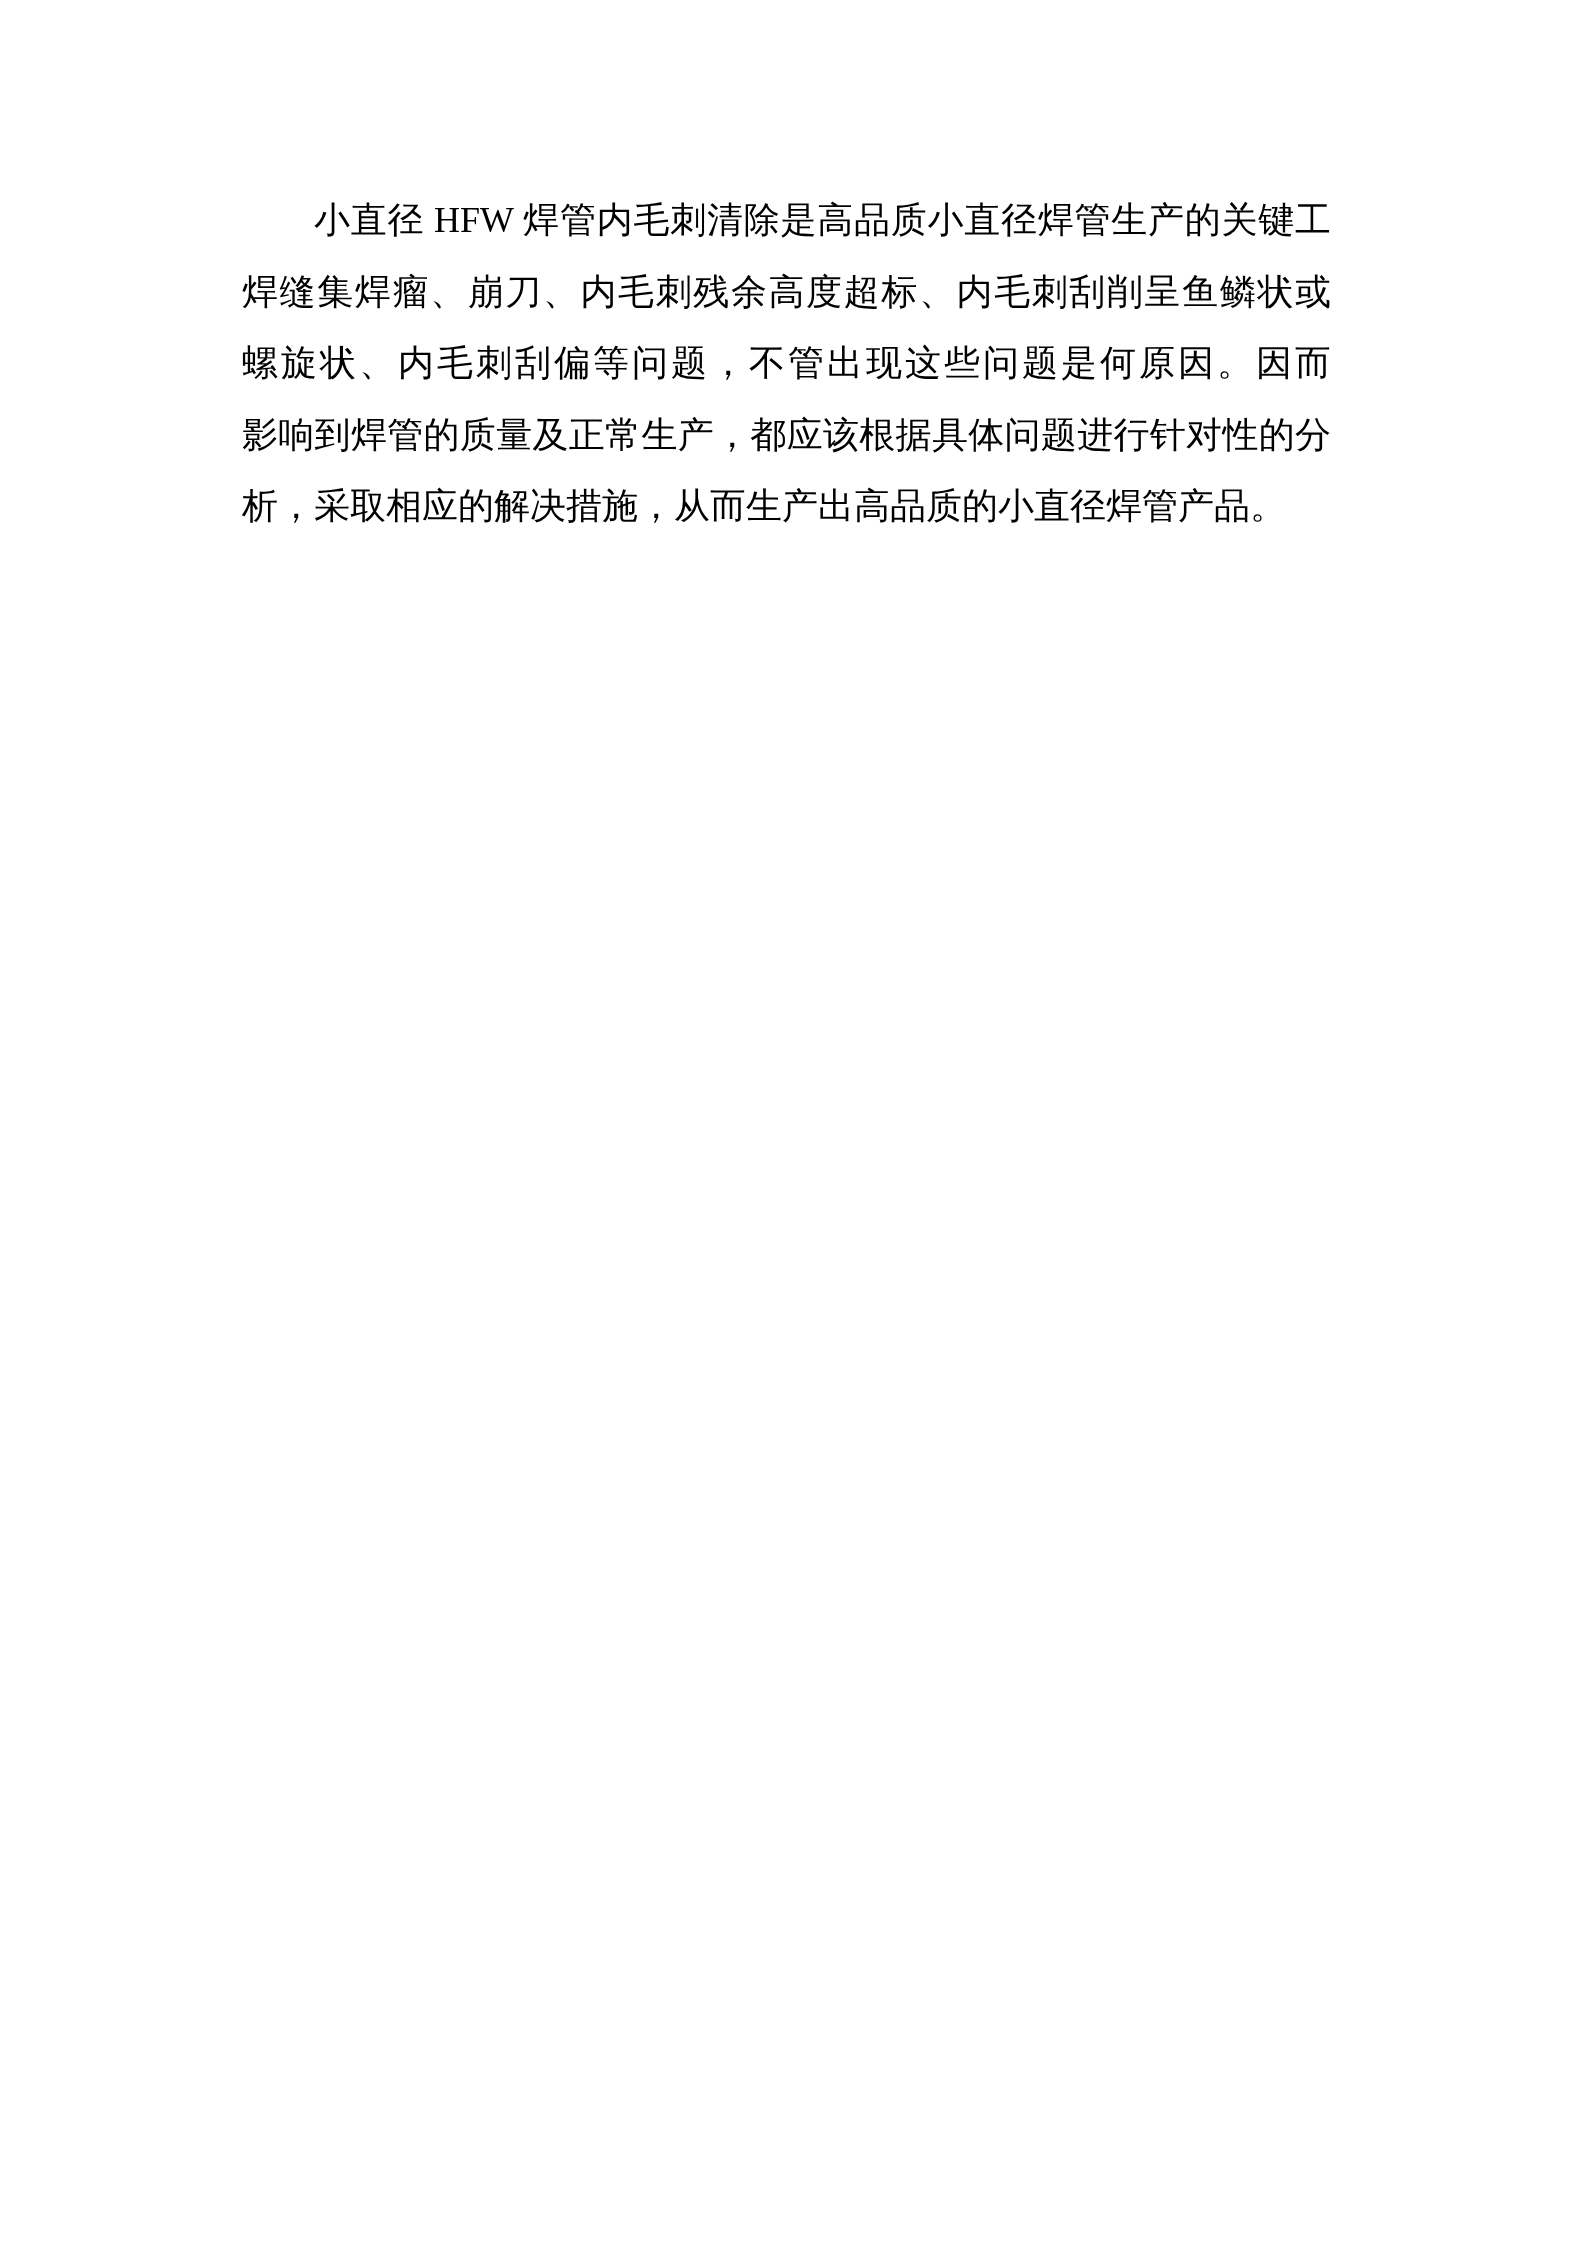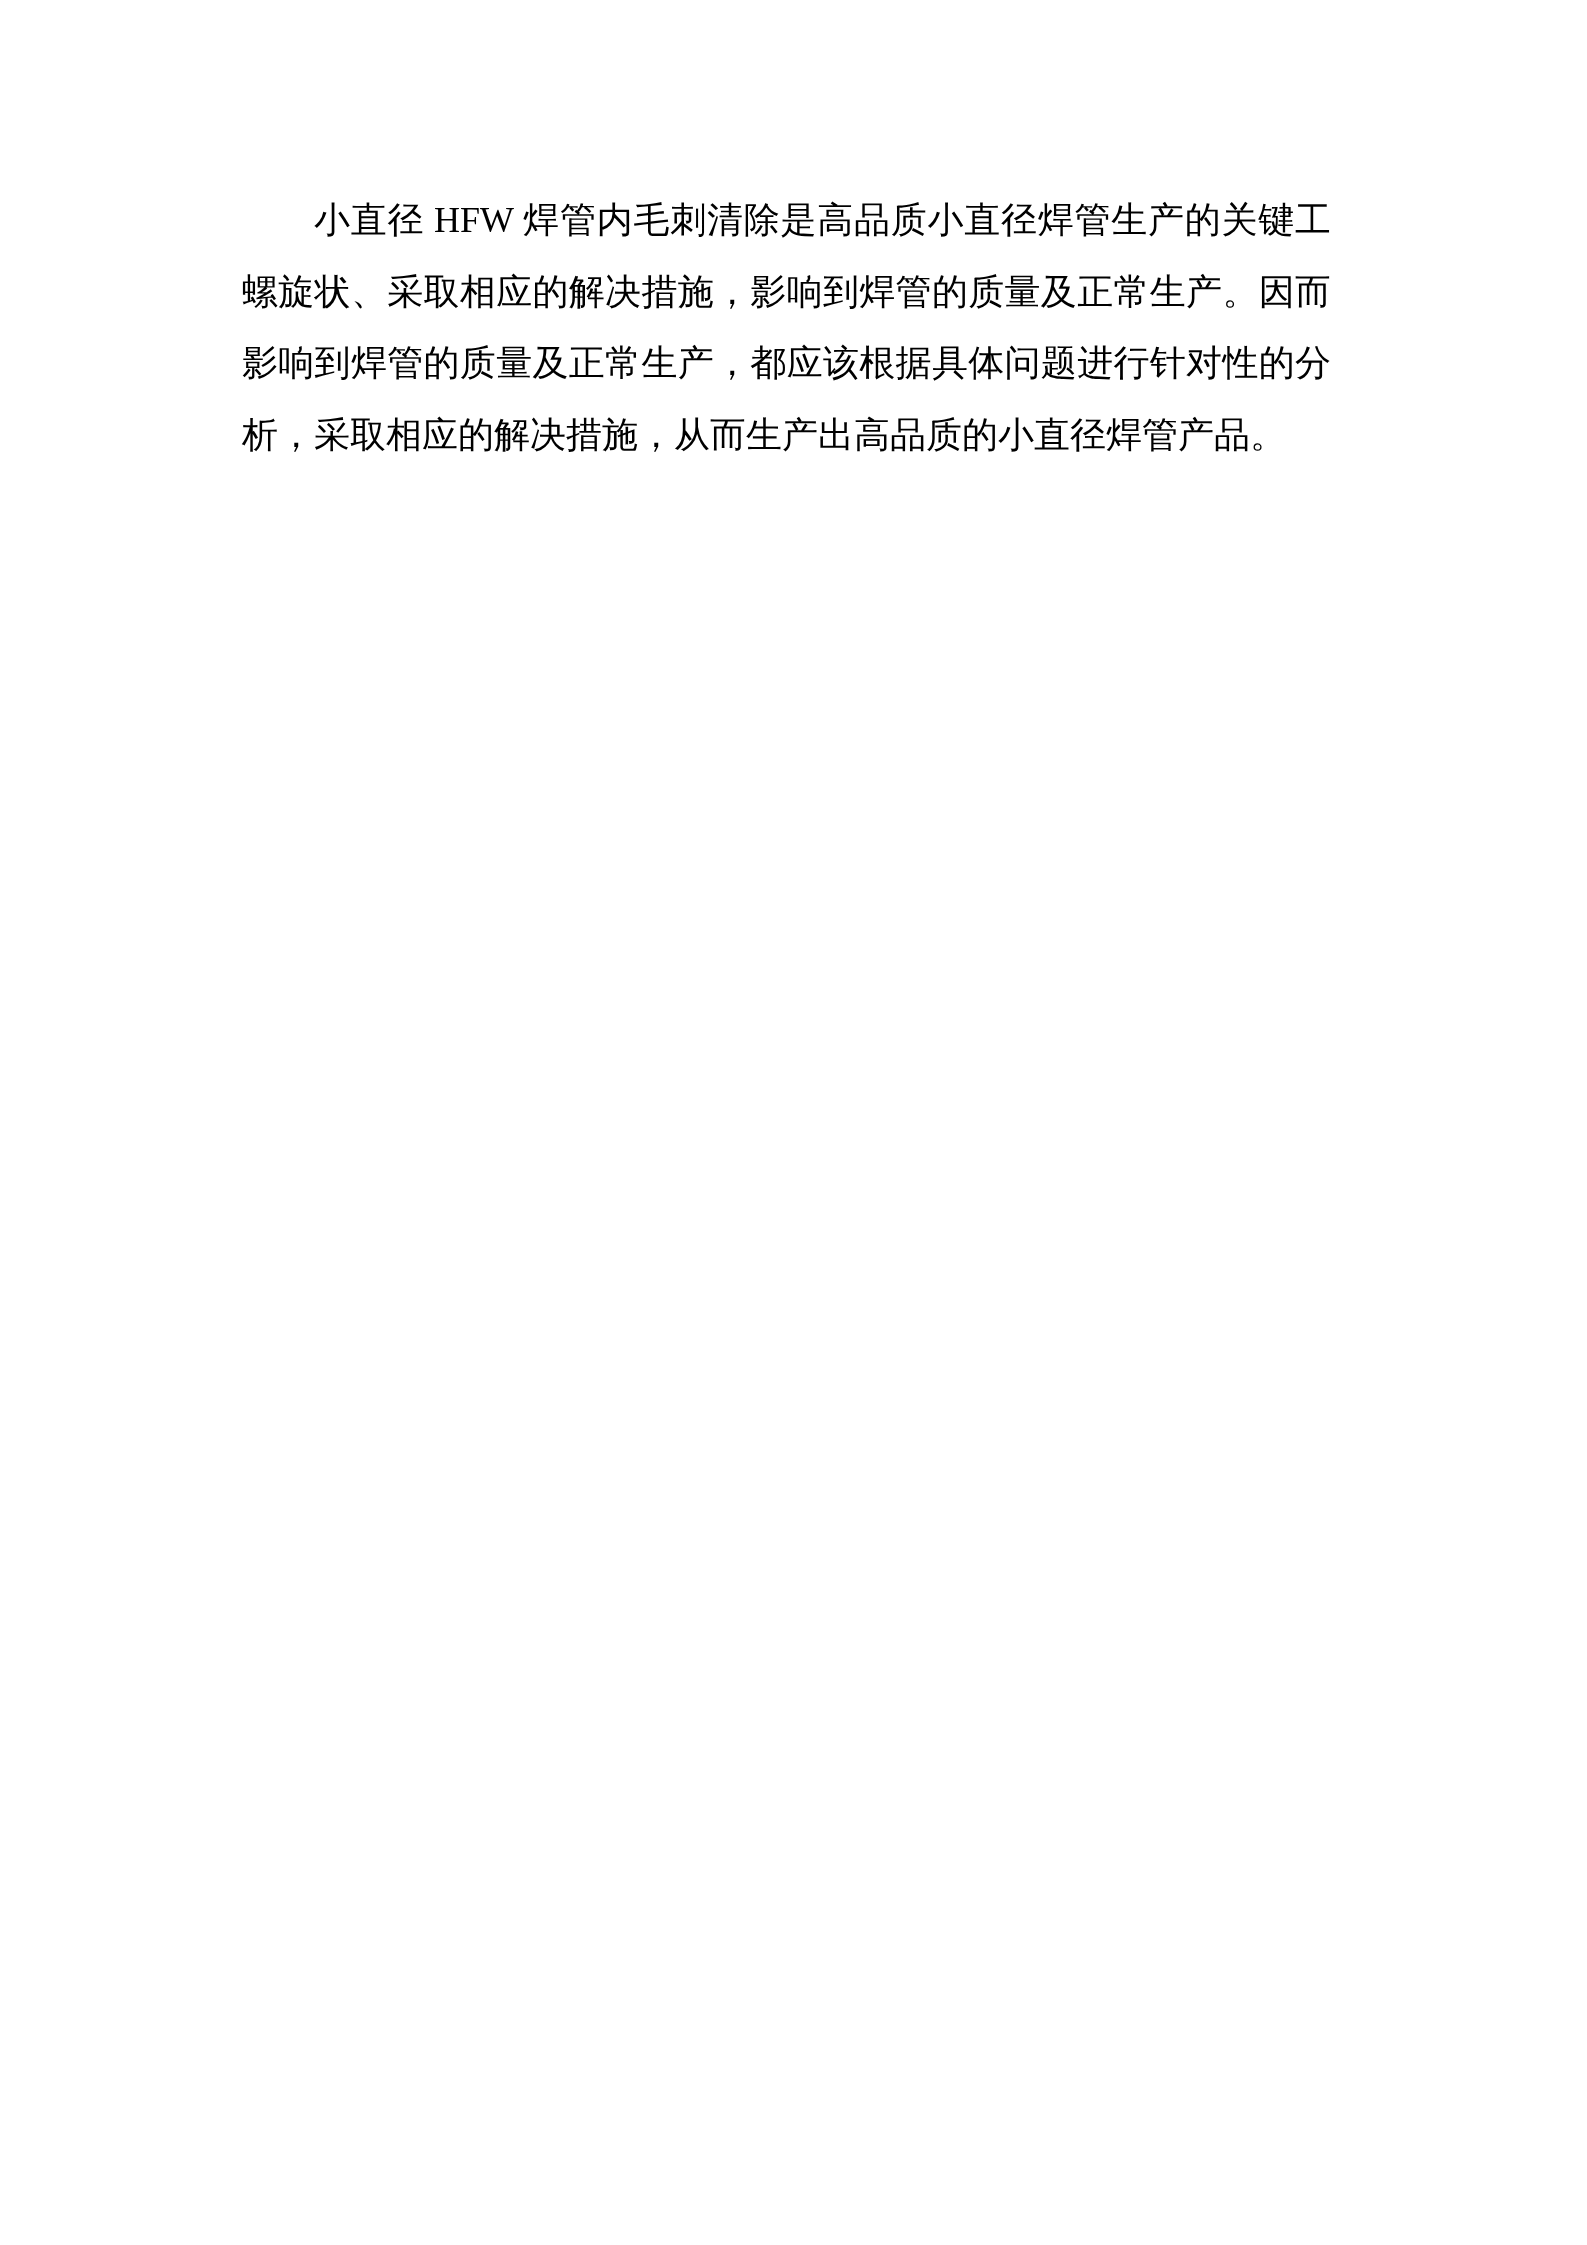--- a/index.html
+++ b/index.html
@@ -47,17 +47,18 @@
     text-align: center;
     text-align-last: left;
   }
 </style>
 </head>
 <body>
 
 <div class="page">
   <div class="body-paragraph">
     <div class="para-line first">小直径 HFW 焊管内毛刺清除是高品质小直径焊管生产的关键工</div>
-    <div class="para-line">螺旋状、采取相应的解决措施，影响到焊管的质量及正常生产。因而</div>
+    <div class="para-line">焊缝集焊瘤、崩刀、内毛刺残余高度超标、内毛刺刮削呈鱼鳞状或</div>
+    <div class="para-line">螺旋状、内毛刺刮偏等问题，不管出现这些问题是何原因。因而</div>
     <div class="para-line">影响到焊管的质量及正常生产，都应该根据具体问题进行针对性的分</div>
     <div class="para-line last">析，采取相应的解决措施，从而生产出高品质的小直径焊管产品。</div>
   </div>
 </div>
 
 </body></html>

